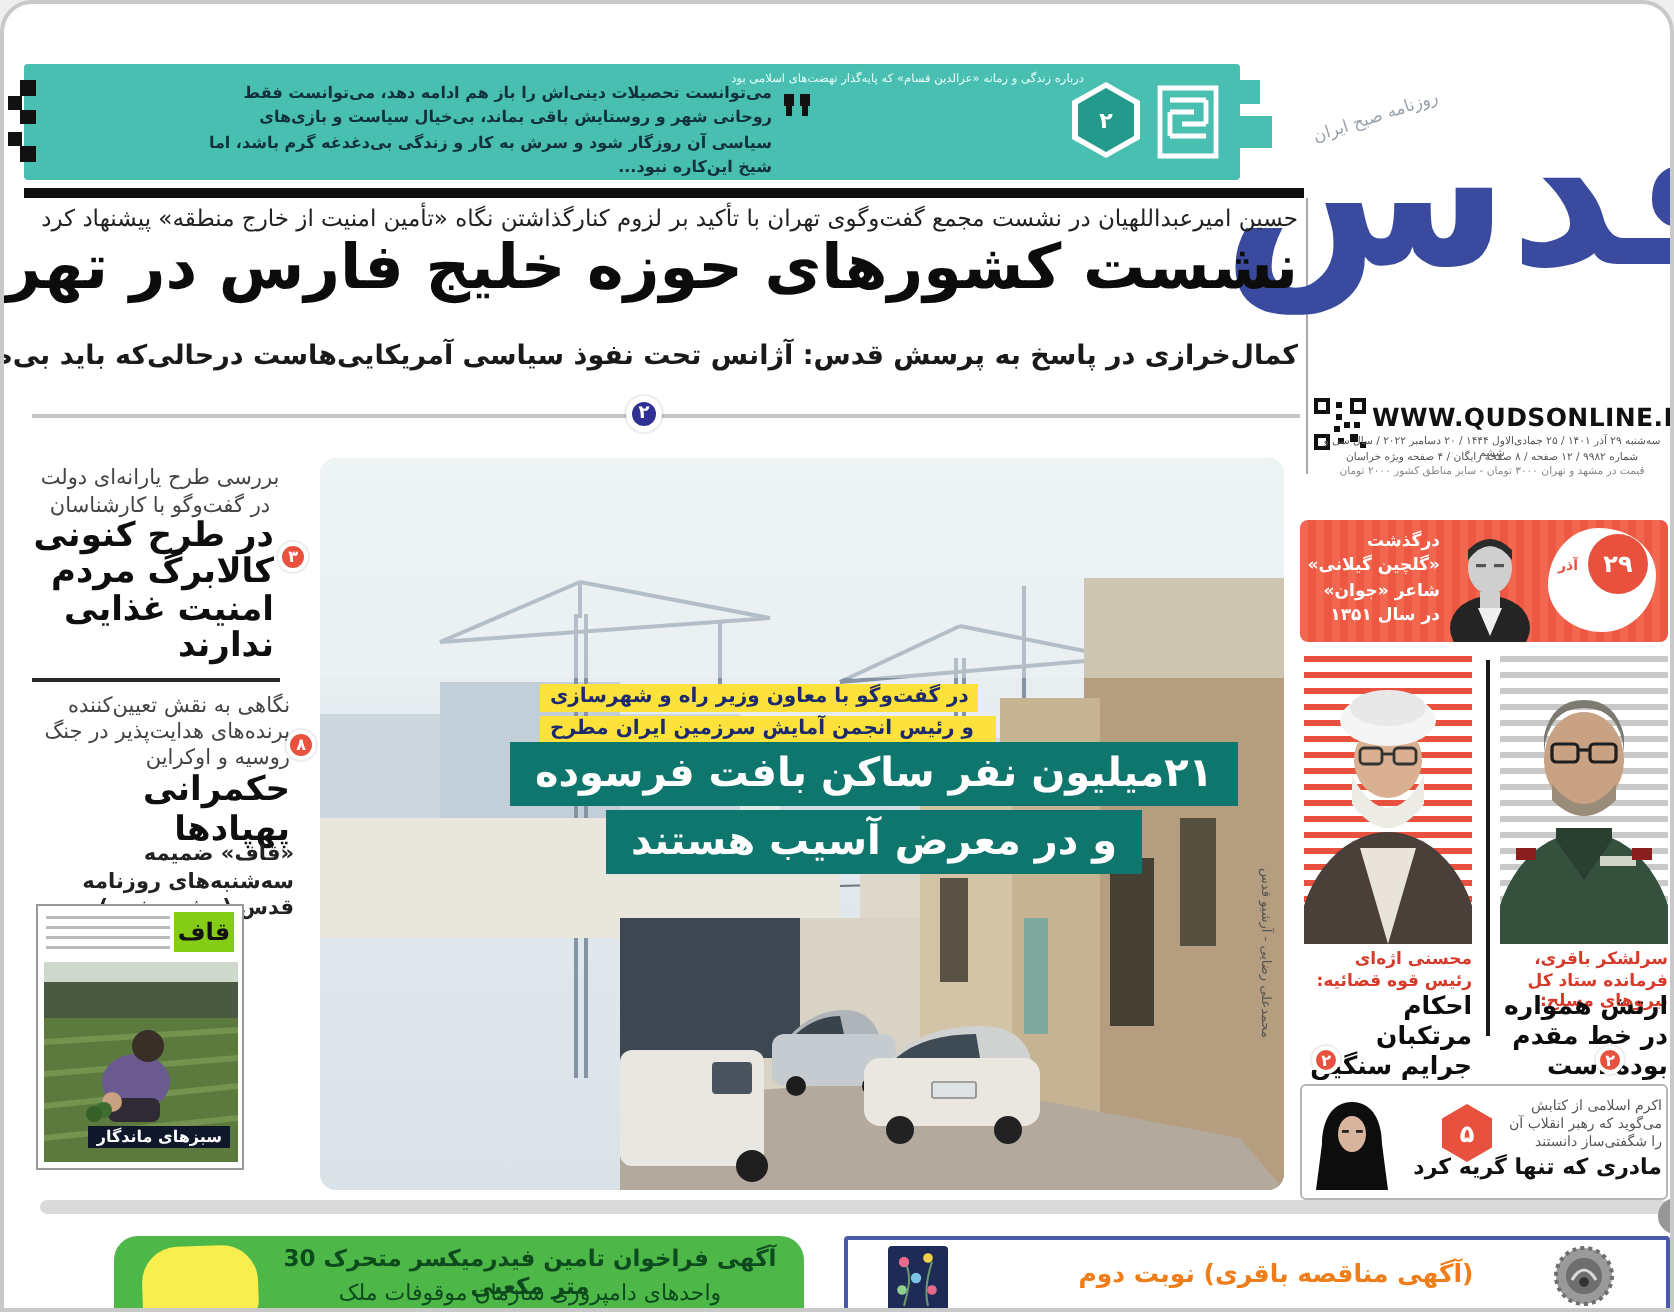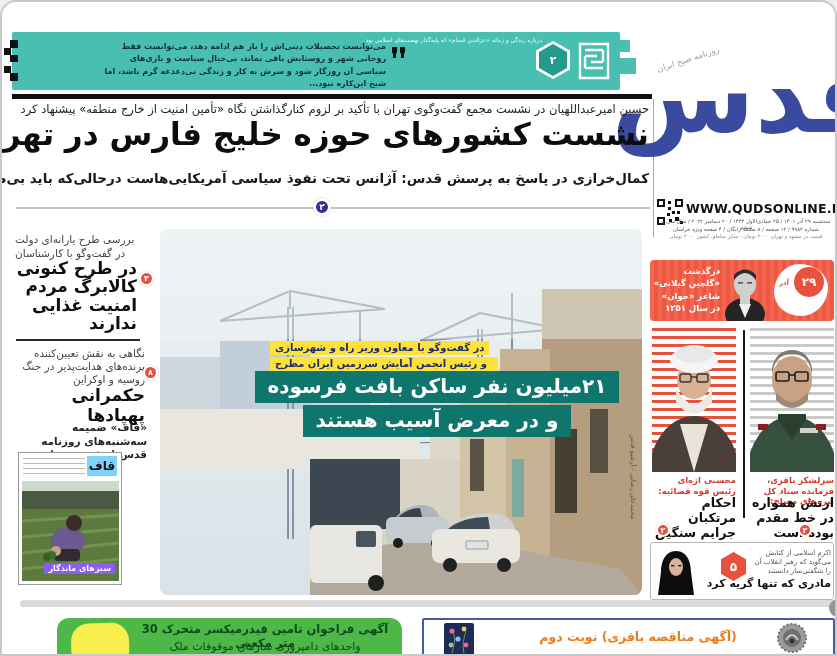--- a/index.html
+++ b/index.html
@@ -38,35 +38,35 @@
   #date1{top:216px;font-size:5.3px;}
   #date2{top:223.5px;font-size:5.3px;}
   #date3{top:230.5px;font-size:5.3px;color:#888;}
   
   #lead-kicker{left:15px;top:100px;width:632px;text-align:right;font-size:11.5px;color:#222;}
   #lead-headline{left:15px;top:114px;width:632px;text-align:center;font-size:31px;font-weight:bold;color:#0c0c0c;white-space:nowrap;}
   #lead-subhead{left:15px;top:168px;width:632px;text-align:center;font-size:13.5px;font-weight:bold;color:#1a1a1a;white-space:nowrap;}
   #lead-rule{left:14px;top:205px;width:634px;height:2px;background:#c4c4c4;}
   #lead-badge{left:311px;top:196px;width:18px;height:18px;background:#2e3192;font-size:9px;border-width:3px;}
   
-  #s1-kicker{left:13px;top:231px;width:130px;font-size:10.5px;color:#444;line-height:1.3;text-align:left;}
+  #s1-kicker{left:13px;top:231px;width:130px;font-size:10.5px;color:#444;line-height:1.3;text-align:center;}
   #s1-headline{left:13px;top:257px;width:122px;font-size:17px;font-weight:bold;color:#0e0e0e;line-height:1.08;text-align:right;}
   #s1-badge{left:137px;top:269px;width:15px;height:15px;font-size:8px;}
   #lc-div{left:14px;top:337px;width:124px;height:1.5px;background:#2a2a2a;}
   #s2-kicker{left:13px;top:345px;width:130px;font-size:10.5px;color:#444;line-height:1.25;text-align:right;}
   #s2-headline{left:13px;top:383px;width:130px;font-size:17px;font-weight:bold;color:#0e0e0e;text-align:right;}
   #s2-badge{left:141px;top:363px;width:15px;height:15px;font-size:8px;}
   #supp-note{left:13px;top:419px;width:132px;font-size:10.5px;font-weight:bold;color:#222;line-height:1.3;text-align:right;}
   #supp-cover{left:16px;top:450px;width:104px;height:133px;border:1px solid #999;background:#fff;}
-  #cover-logo{position:absolute;right:4px;top:3px;width:30px;height:20px;background:#7dd3fc;color:#111;
+  #cover-logo{position:absolute;right:4px;top:3px;width:30px;height:20px;background:#84cc16;color:#111;
     font-size:12px;font-weight:bold;display:flex;align-items:center;justify-content:center;}
   #cover-lines{position:absolute;left:4px;top:5px;width:62px;height:19px;
     background:repeating-linear-gradient(180deg,#bbb 0 1.5px,#fff 1.5px 5px);}
   #cover-photo{position:absolute;left:3px;top:28px;}
-  #cover-caption{position:absolute;right:6px;bottom:10px;background:#8b5cf6;color:#fff;font-size:8px;font-weight:bold;padding:1px 4px;}
+  #cover-caption{position:absolute;right:6px;bottom:10px;background:#0f172a;color:#fff;font-size:8px;font-weight:bold;padding:1px 4px;}
   
   #photo{left:158px;top:227px;width:482px;height:366px;border-radius:8px;overflow:hidden;background:#e8eef1;}
   #photo-kickers{position:absolute;left:110px;top:107px;width:228px;text-align:left;}
   #photo-kickers span{display:inline-block;background:#fde23c;color:#1c2a6e;font-size:10px;font-weight:bold;
     padding:1.5px 5px;margin-bottom:2px;}
   #photo-caption{position:absolute;left:88px;top:140px;width:378px;text-align:center;}
   #photo-caption span{display:inline-block;background:#0f766e;color:#fff;font-size:20px;font-weight:bold;
     padding:3px 12px 5px;margin-top:2px;}
   #photo-credit{position:absolute;right:5px;top:205px;writing-mode:vertical-rl;font-size:6.5px;color:#555;}
   

